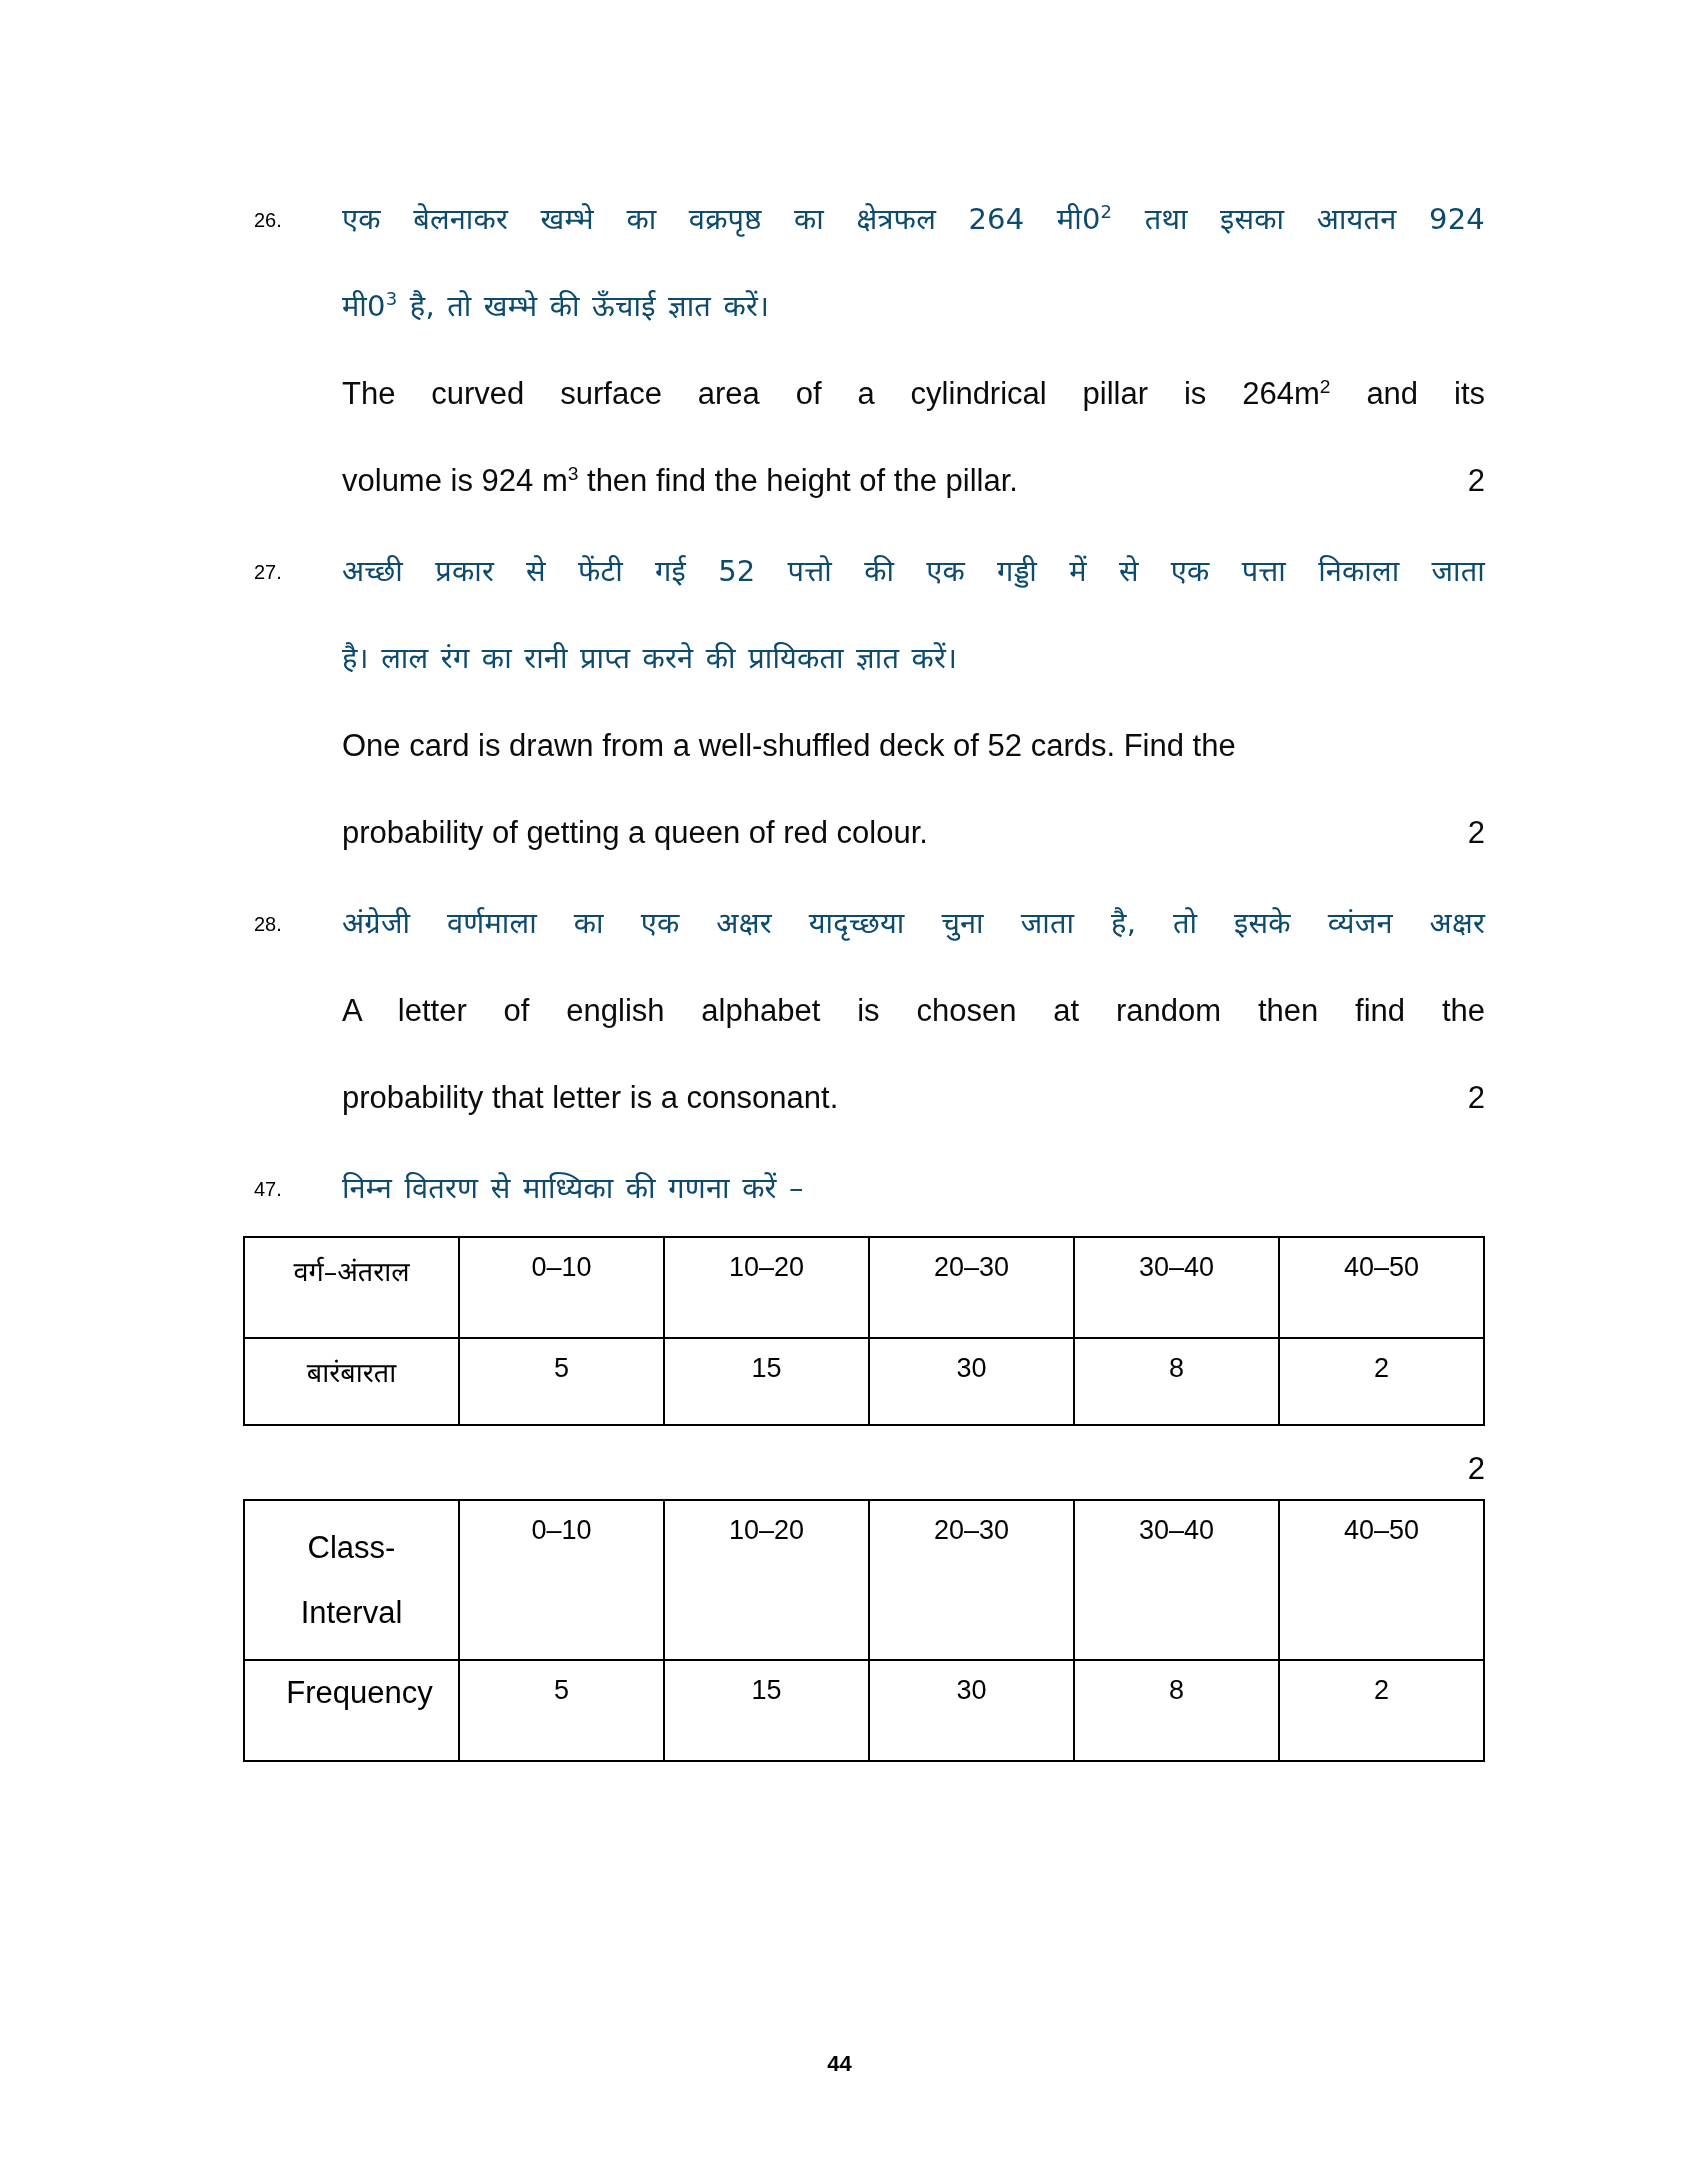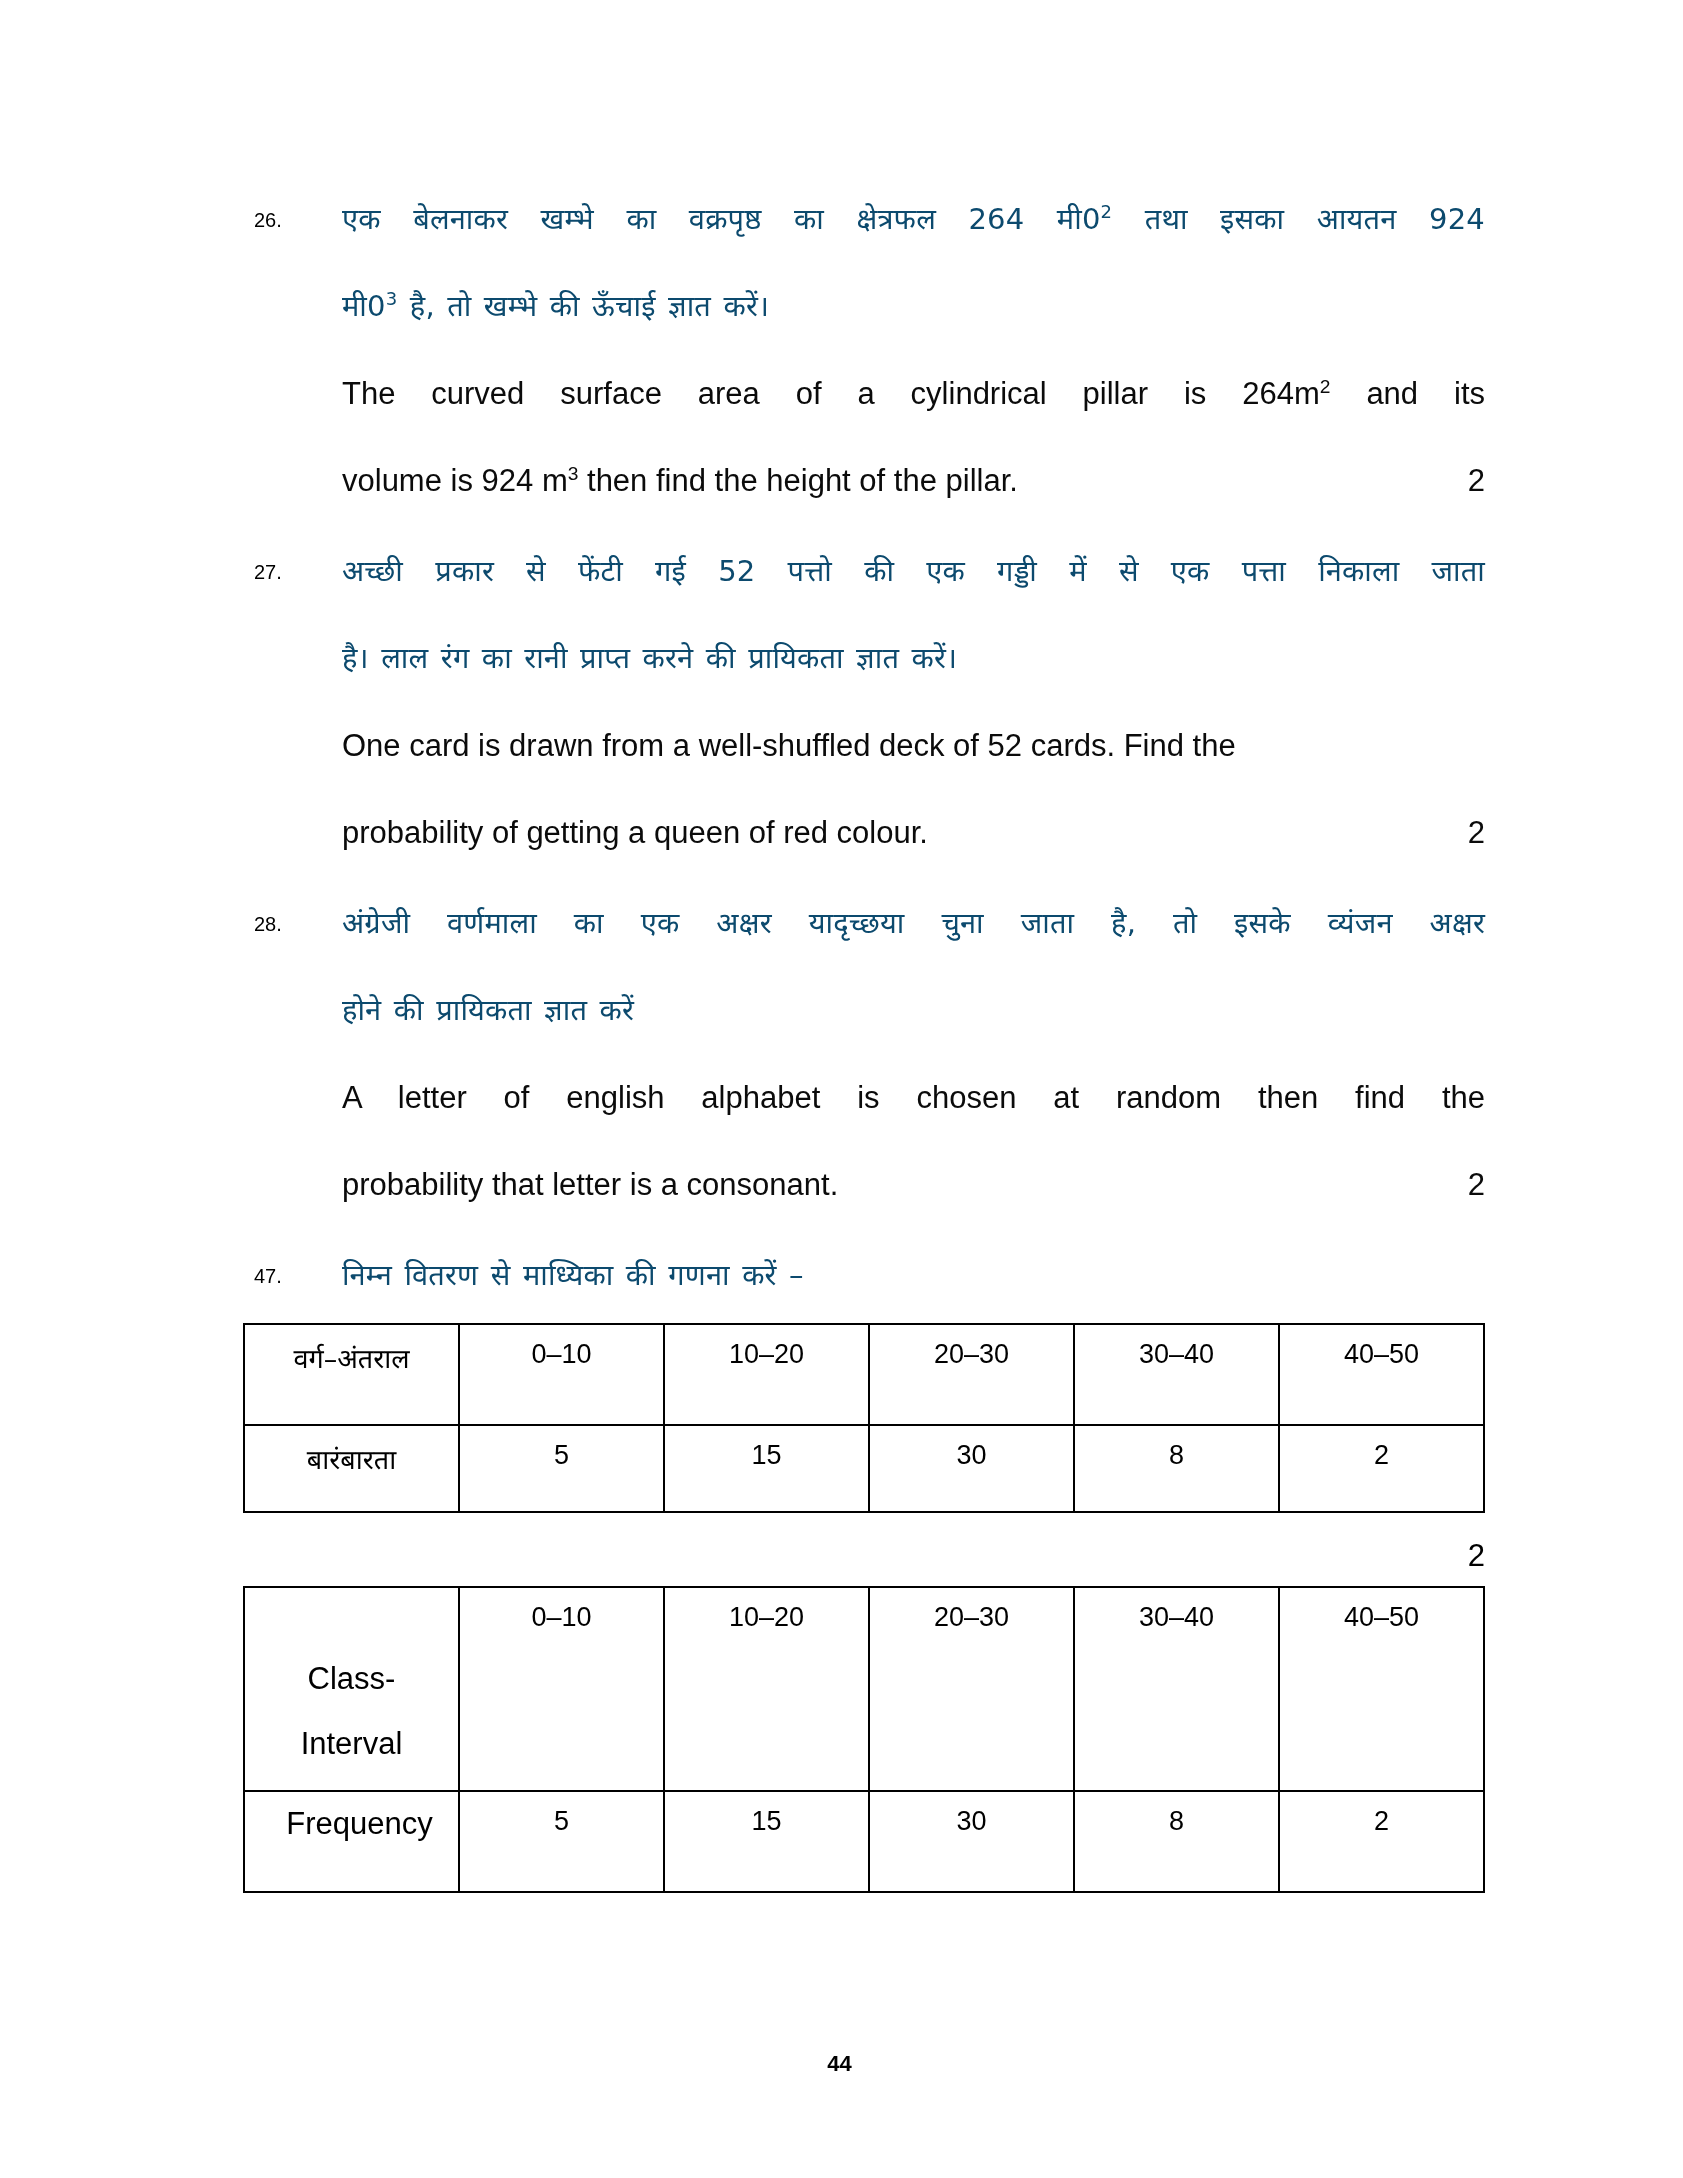--- a/index.html
+++ b/index.html
@@ -128,21 +128,20 @@
     font-family: "Liberation Sans", sans-serif;
     font-size: 27px;
   }
   .cell-en {
     font-family: "Liberation Sans", sans-serif;
     font-size: 31px;
   }
   .t2 .rowlabel {
     text-align: center;
     line-height: 65px;
-    margin-top: 44px;
   }
   .midline {
     font-family: "Liberation Sans", sans-serif;
     font-size: 31px;
     line-height: 61px;
     padding: 12px 0 10px 10px;
     white-space: nowrap;
   }
   .pagenum {
     position: absolute;
@@ -179,21 +178,20 @@
         <div class="hi last">है। लाल रंग का रानी प्राप्त करने की प्रायिकता ज्ञात करें।</div>
         <div class="en">One card is drawn from a well-shuffled deck of 52 cards. Find the</div>
         <div class="en"><span class="marks">2</span><span>probability of getting a queen of red colour.</span></div>
       </div>
     </div>
 
     <div class="qblock">
       <div class="qnum">28.</div>
       <div class="qbody">
         <div class="hi just">अंग्रेजी वर्णमाला का एक अक्षर यादृच्छया चुना जाता है, तो इसके व्यंजन अक्षर</div>
-        <div class="hi last">होने की प्रायिकता ज्ञात करें</div>
         <div class="en just">A letter of english alphabet is chosen at random then find the</div>
         <div class="en"><span class="marks">2</span><span>probability that letter is a consonant.</span></div>
       </div>
     </div>
 
     <div class="qblock">
       <div class="qnum">47.</div>
       <div class="qbody">
         <div class="hi last">निम्न वितरण से माध्यिका की गणना करें –</div>
       </div>

